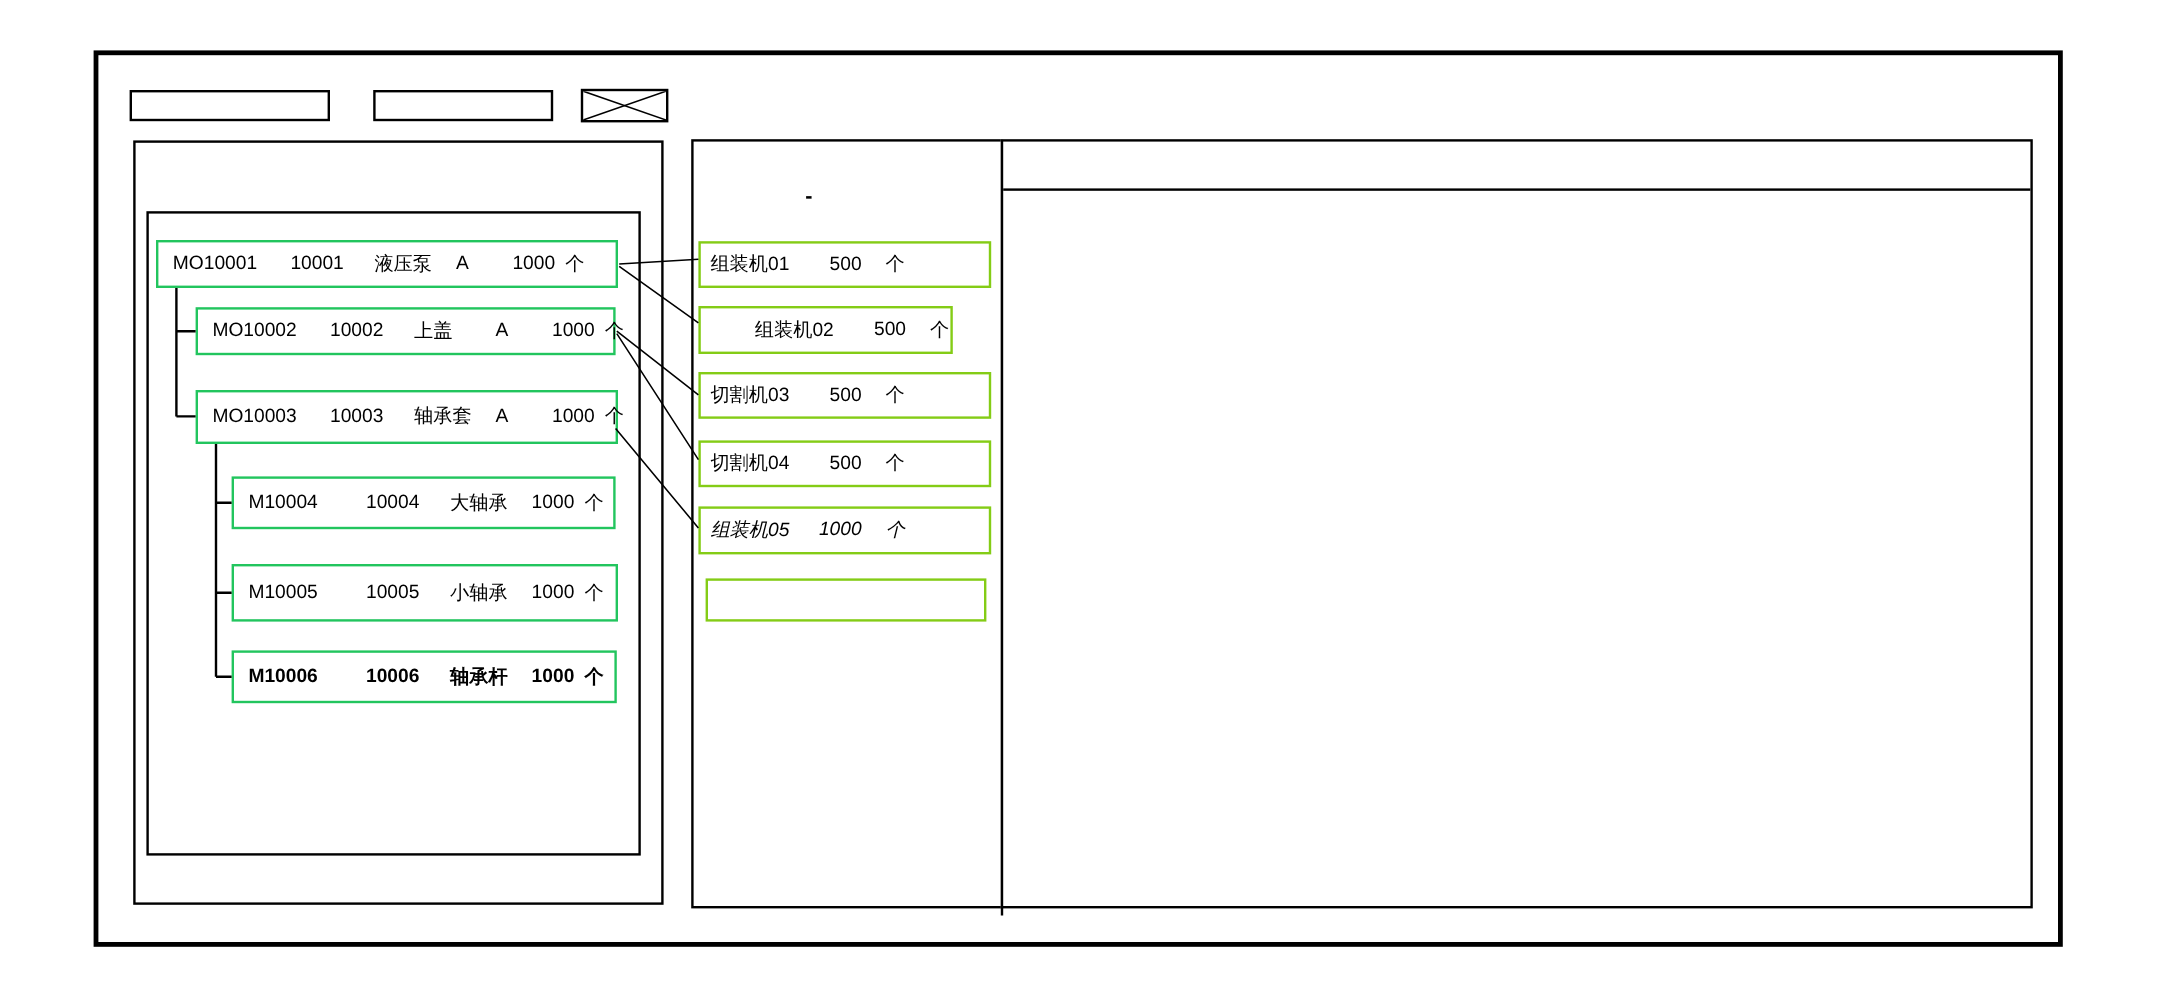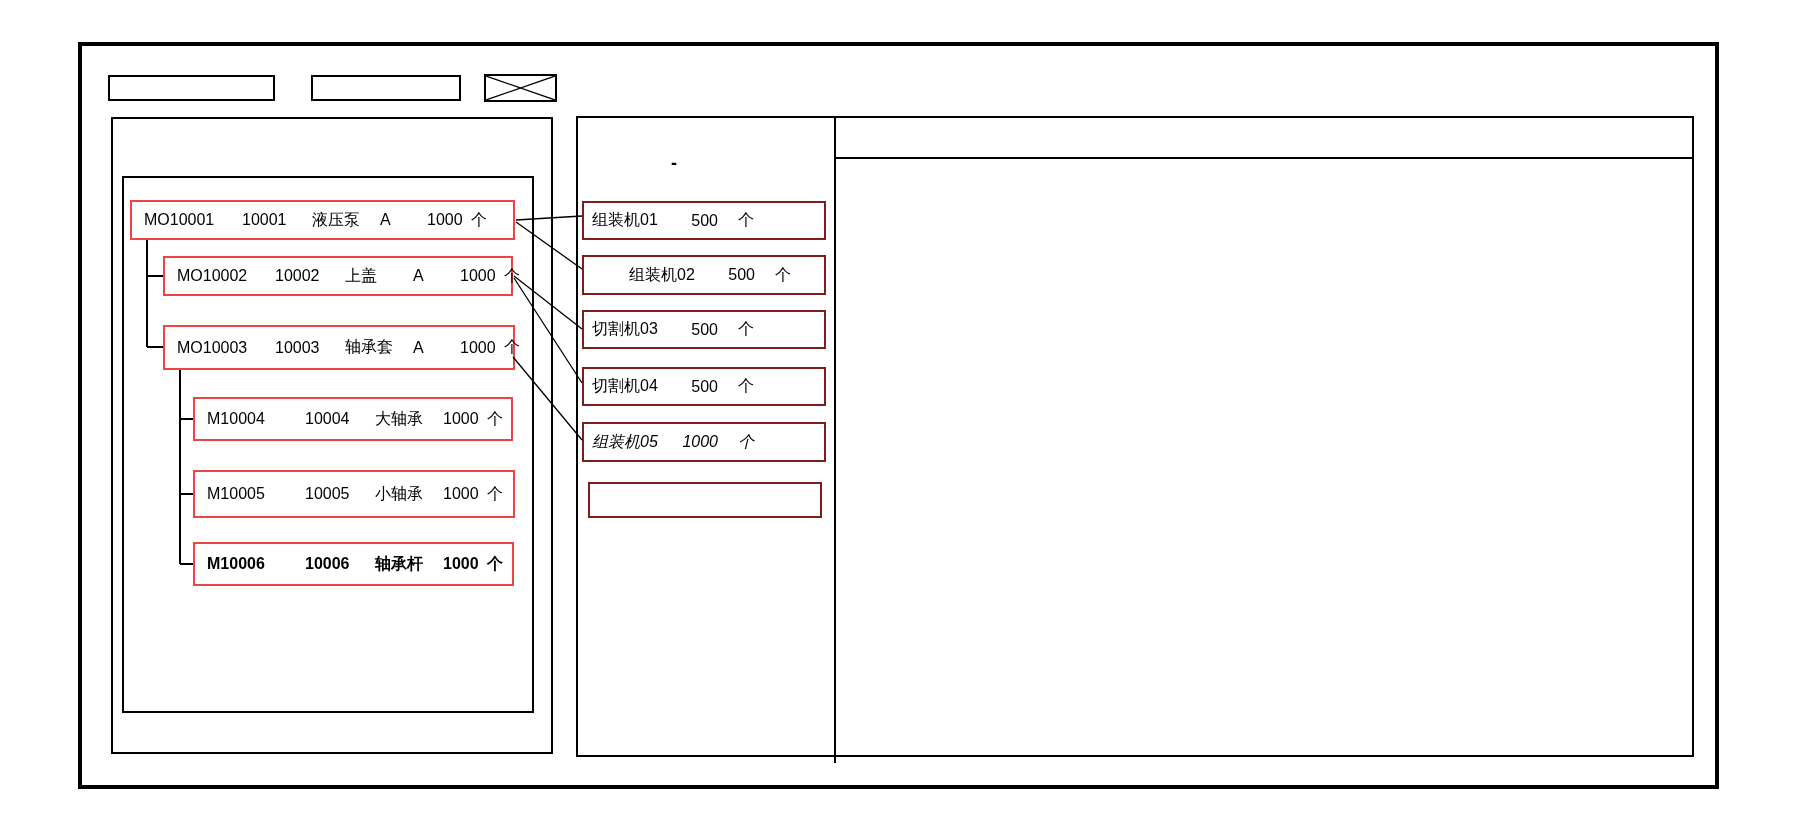--- a/index.html
+++ b/index.html
@@ -16,42 +16,42 @@
   .panel{border:2px solid #000;background:#fff;}
   .left-panel{left:111px;top:117px;width:442px;height:637px;}
   .mid-panel{left:576px;top:116px;width:260px;height:641px;}
   .right-panel{left:834px;top:116px;width:860px;height:641px;}
   .detail-header{position:absolute;left:0;top:0;width:100%;height:39px;border-bottom:2px solid #000;}
 
   .col-headers{left:122px;top:144px;width:425px;height:20px;display:flex;gap:21px;
                font-size:15px;line-height:20px;white-space:nowrap;}
   .tree-box{left:122px;top:176px;width:412px;height:537px;border:2px solid #000;}
 
-  .order-box{border:2px solid #ef4444;background:#fff;display:flex;align-items:center;
+  .order-box{border:2px solid #22c55e;background:#fff;display:flex;align-items:center;
              padding-left:12px;font-size:16px;white-space:nowrap;}
   .order-box span{flex:0 0 auto;}
   .order-box span:empty{display:none;}
   .ob-wo{width:86px;margin-right:12px;}
   .ob-code{width:58px;margin-right:12px;}
   .ob-name{width:56px;margin-right:12px;}
   .ob-cust{width:35px;margin-right:12px;}
   .ob-qty{width:32px;margin-right:12px;}
   .b1{left:130px;top:200px;width:385px;height:40px;}
   .b2{left:163px;top:256px;width:350px;height:40px;}
   .b3{left:163px;top:325px;width:352px;height:45px;}
   .b4{left:193px;top:397px;width:320px;height:44px;}
   .b5{left:193px;top:470px;width:322px;height:48px;}
   .b6{left:193px;top:542px;width:321px;height:44px;font-weight:bold;}
 
-  .machine-box{border:2px solid #7f1d1d;background:#fff;display:flex;align-items:center;
+  .machine-box{border:2px solid #84cc16;background:#fff;display:flex;align-items:center;
                padding-left:8px;font-size:16px;white-space:nowrap;}
   .mb-name{width:78px;margin-right:12px;}
   .mb-qty{width:36px;margin-right:20px;text-align:right;}
   .m1{left:582px;top:201px;width:244px;height:39px;}
-  .m2{left:582px;top:255px;width:244px;height:40px;padding-left:45px;}
+  .m2{left:582px;top:255px;width:212px;height:40px;padding-left:45px;}
   .m3{left:582px;top:310px;width:244px;height:39px;}
   .m4{left:582px;top:367px;width:244px;height:39px;}
   .m5{left:582px;top:422px;width:244px;height:40px;font-style:italic;}
   .m6{left:588px;top:482px;width:234px;height:36px;}
 
   .dash-mark{left:671px;top:154px;font-size:18px;font-weight:bold;line-height:18px;}
   .overlay{left:0;top:0;width:1819px;height:833px;pointer-events:none;}
 </style>
 </head>
 <body>

